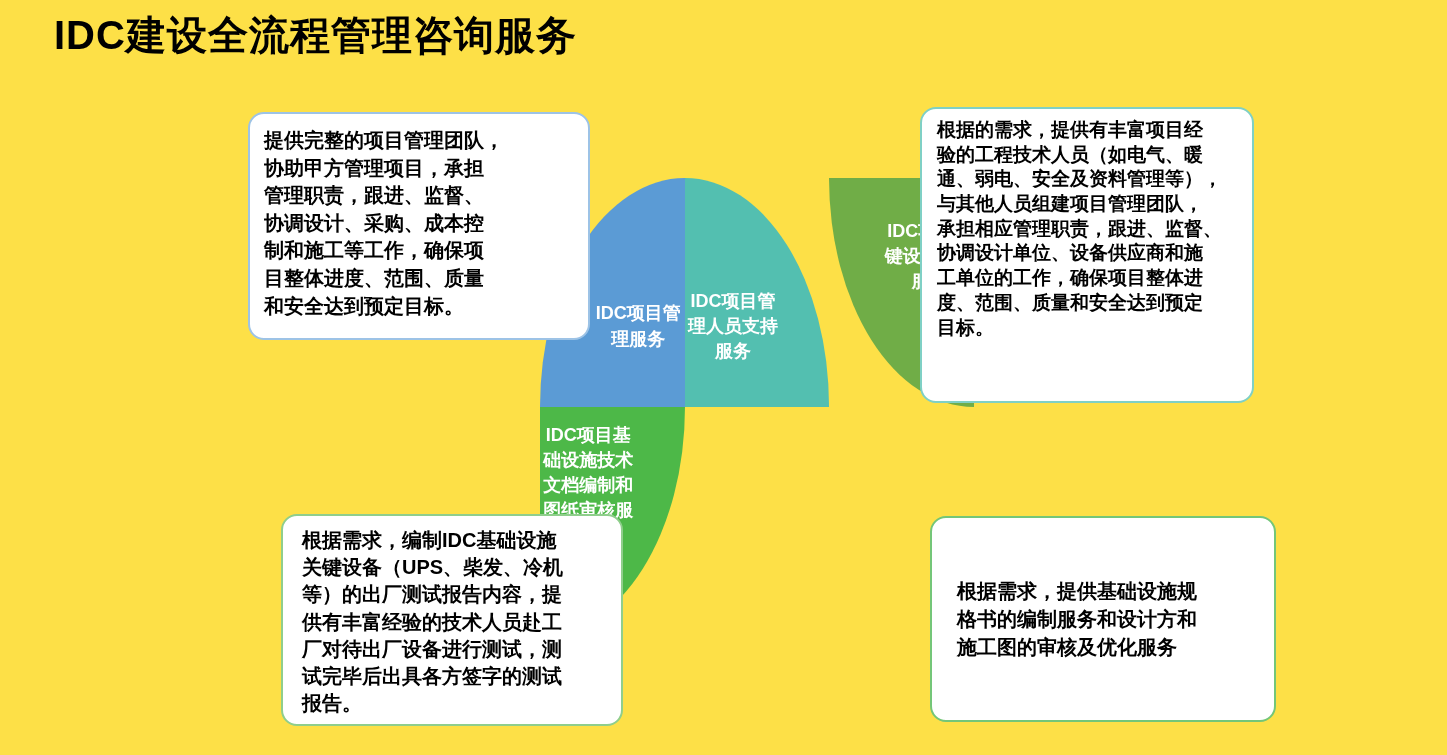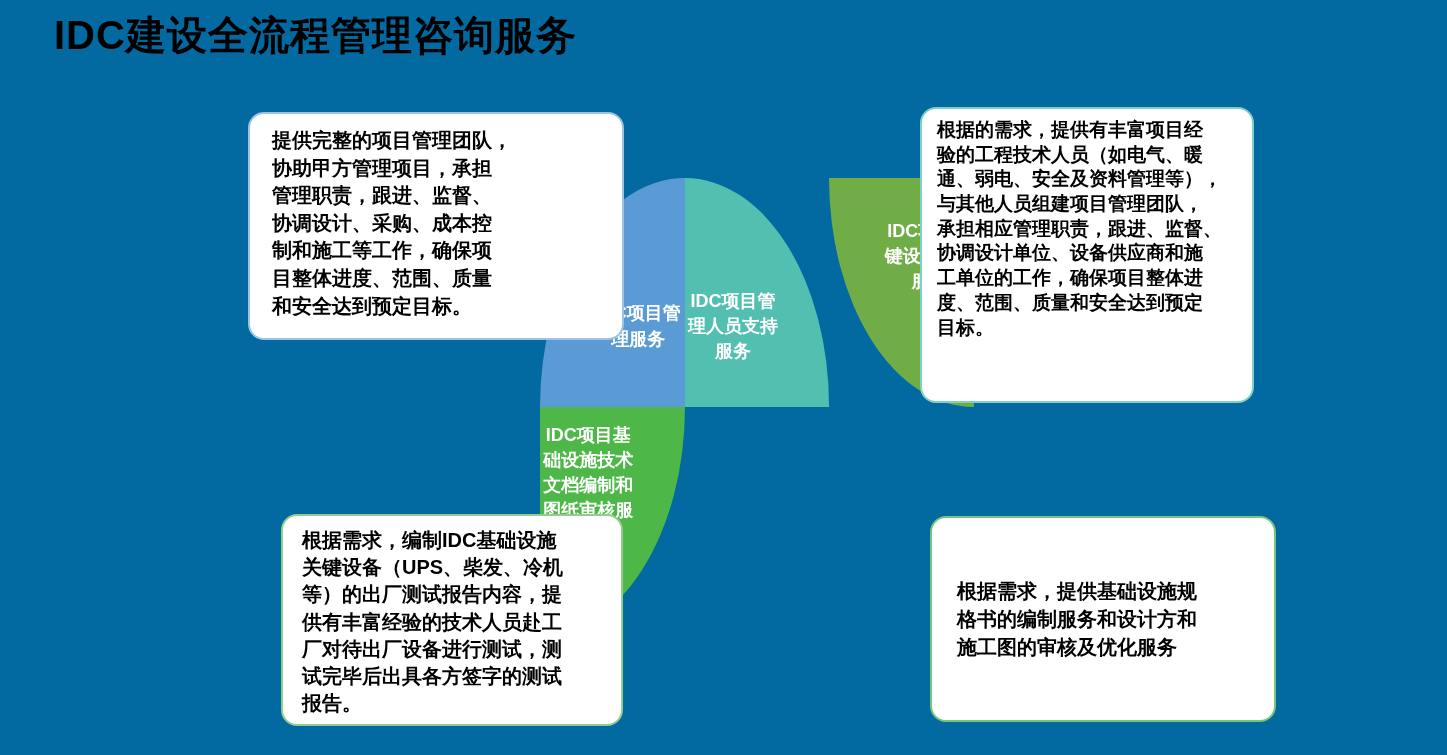--- a/index.html
+++ b/index.html
@@ -3,21 +3,21 @@
 <meta charset="utf-8">
 <style>
   * { margin: 0; padding: 0; box-sizing: border-box; }
   html, body { background: #ffffff; }
   body { font-family: "Liberation Sans", sans-serif; }
 
   .canvas {
     position: relative;
     width: 1447px;
     height: 755px;
-    background: #0369a1;
+    background: #fde047;
     overflow: hidden;
   }
 
   .title {
     position: absolute;
     left: 54px;
     top: 8px;
     font-size: 40px;
     font-weight: 700;
     color: #000000;
@@ -69,21 +69,21 @@
     border-width: 2px;
     border-radius: 16px;
     display: flex;
   }
   .callout p {
     color: #000000;
     white-space: pre-line;
     font-weight: 600;
   }
 
-  .c-tl { left: 248px; top: 112px; width: 376px; height: 228px; padding: 13px 22px; }
+  .c-tl { left: 248px; top: 112px; width: 342px; height: 228px; padding: 13px 14px; }
   .c-tl p { font-size: 20px; line-height: 1.38; }
 
   .c-tr { left: 920px; top: 107px; width: 334px; height: 296px; padding: 9px 15px; }
   .c-tr p { font-size: 19px; line-height: 1.3; }
 
   .c-bl { left: 245px; top: 514px; width: 342px; height: 212px; padding: 11px 19px; margin-left: 36px; }
   .c-bl p { font-size: 20px; line-height: 1.36; }
 
   .c-br { left: 930px; top: 516px; width: 346px; height: 206px; padding: 20px 25px; align-items: center; }
   .c-br p { font-size: 20px; line-height: 1.4; }

